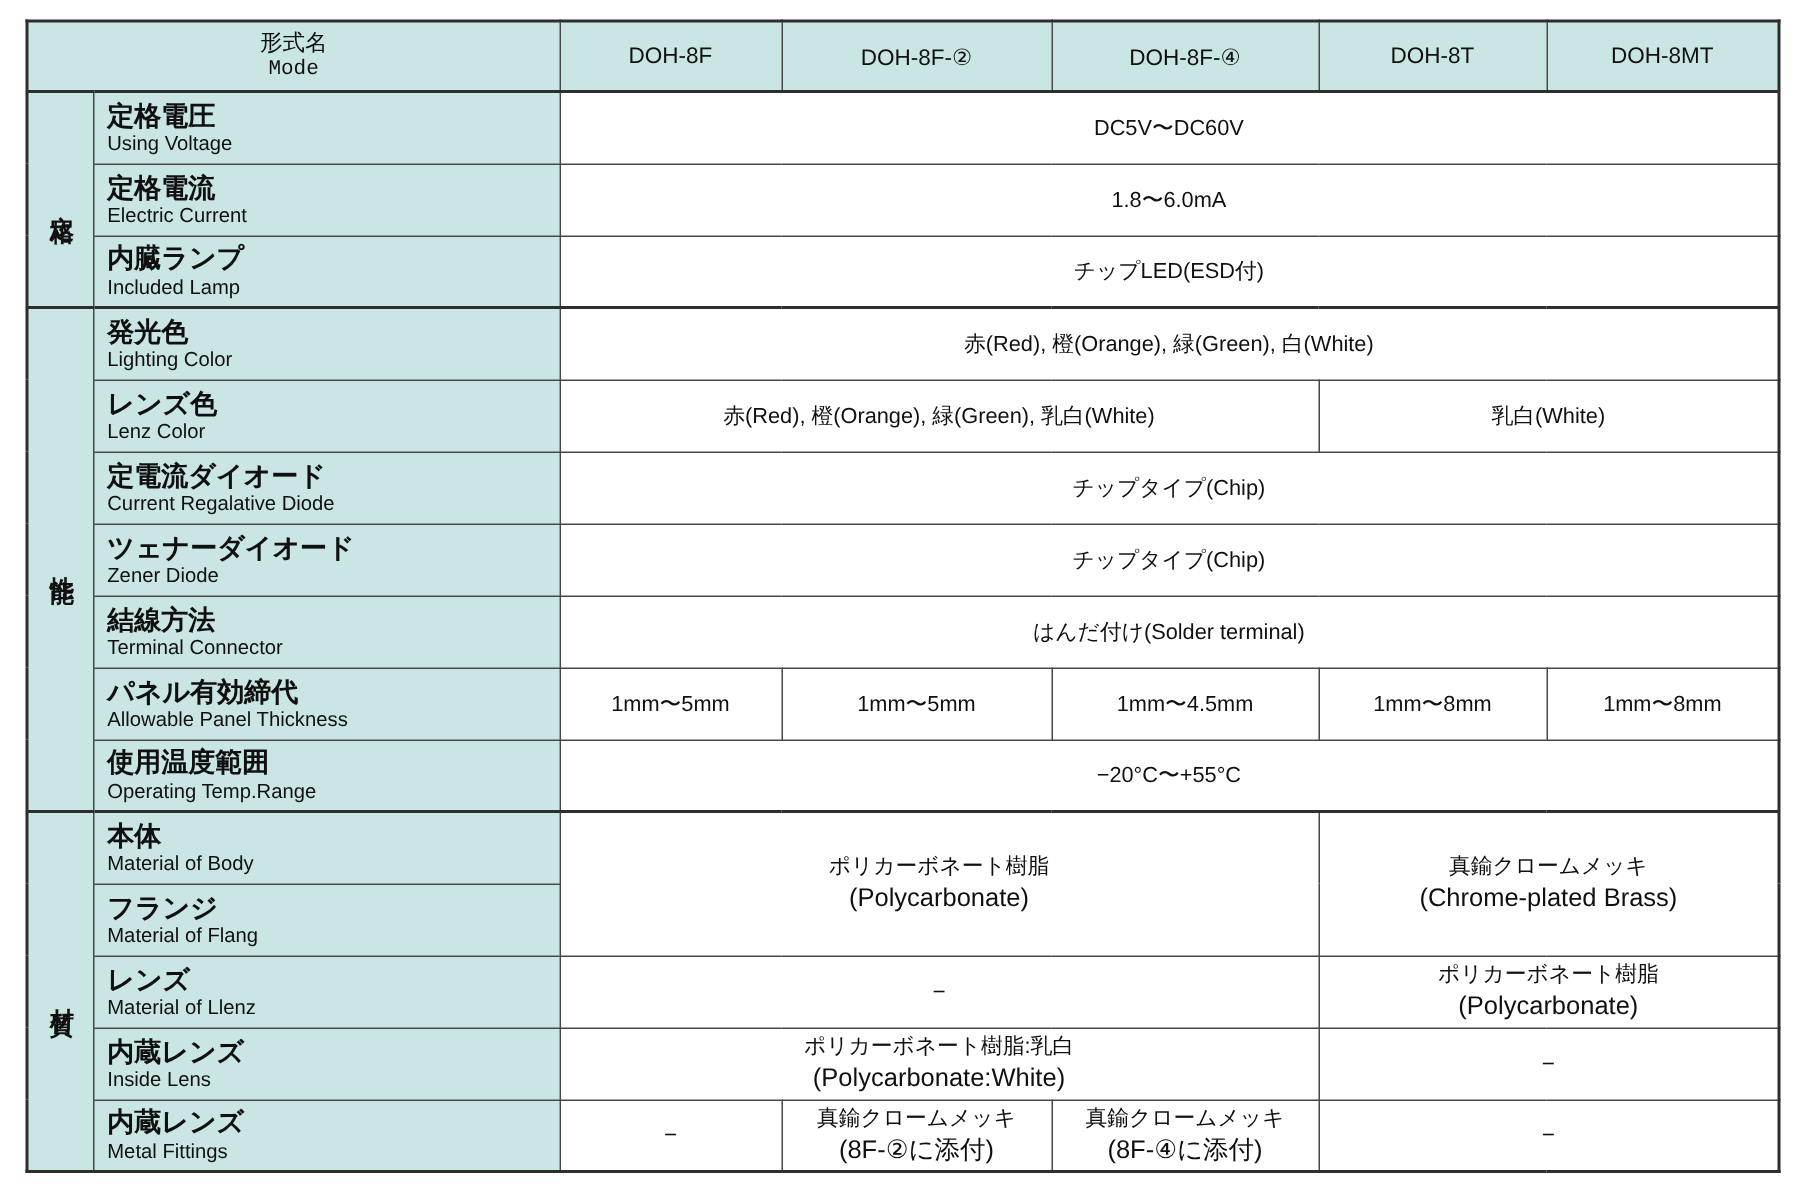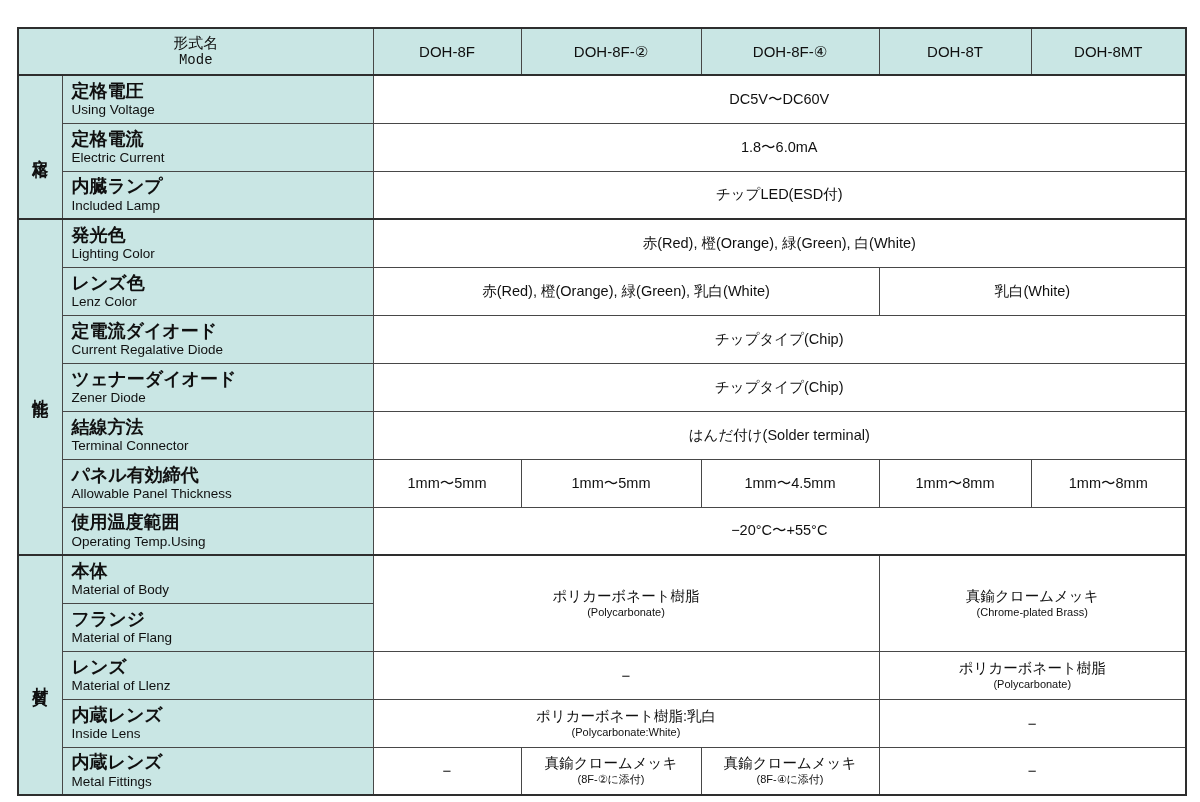--- a/index.html
+++ b/index.html
@@ -9,21 +9,21 @@
     --border-heavy:#2e2e2e;
     --text:#101010;
   }
   *{box-sizing:border-box;}
   html,body{margin:0;padding:0;background:#ffffff;}
   body{
     width:1200px;height:802px;overflow:hidden;
     font-family:"Liberation Sans","DejaVu Sans",sans-serif;
     color:var(--text);
   }
-  .wrap{padding:13px 30px 0 17px;margin-top:14px;}
+  .wrap{padding:13px 30px 0 17px;}
   table.spec{
     border-collapse:collapse;
     width:1168px;
     table-layout:fixed;
     border:2px solid var(--border-heavy);
   }
   td,th{
     border:1px solid var(--border);
     padding:2px 4px;
     vertical-align:middle;
@@ -41,21 +41,21 @@
   .label .en{font-size:13.5px;line-height:1.2;}
   .group{text-align:center;padding:0;}
   .vert{
     display:inline-block;
     writing-mode:vertical-rl;
     text-orientation:upright;
     font-size:16px;font-weight:bold;
     letter-spacing:3px;line-height:1;
   }
   .two .ja{font-size:14.5px;line-height:1.3;text-align:center;}
-  .two .en{font-size:11px;line-height:1.25;}
+  .two .en{font-size:17px;line-height:1.25;}
   tr.gsep td,tr.gsep th{border-top:2px solid var(--border-heavy);}
   .dash{font-size:15px;}
 </style>
 </head>
 <body>
 
 <div class="wrap">
 <table class="spec">
   <colgroup>
     <col style="width:44px">
@@ -152,21 +152,21 @@
       </td>
       <td class="val">1mm〜5mm</td>
       <td class="val">1mm〜5mm</td>
       <td class="val">1mm〜4.5mm</td>
       <td class="val">1mm〜8mm</td>
       <td class="val">1mm〜8mm</td>
     </tr>
     <tr>
       <td class="teal label">
         <div class="ja">使用温度範囲</div>
-        <div class="en">Operating Temp.Using</div>
+        <div class="en">Operating Temp.Range</div>
       </td>
       <td class="val" colspan="5">−20°C〜+55°C</td>
     </tr>
 
     <tr class="gsep">
       <th class="teal group" rowspan="5">
         <span class="vert">材質</span>
       </th>
       <td class="teal label">
         <div class="ja">本体</div>

